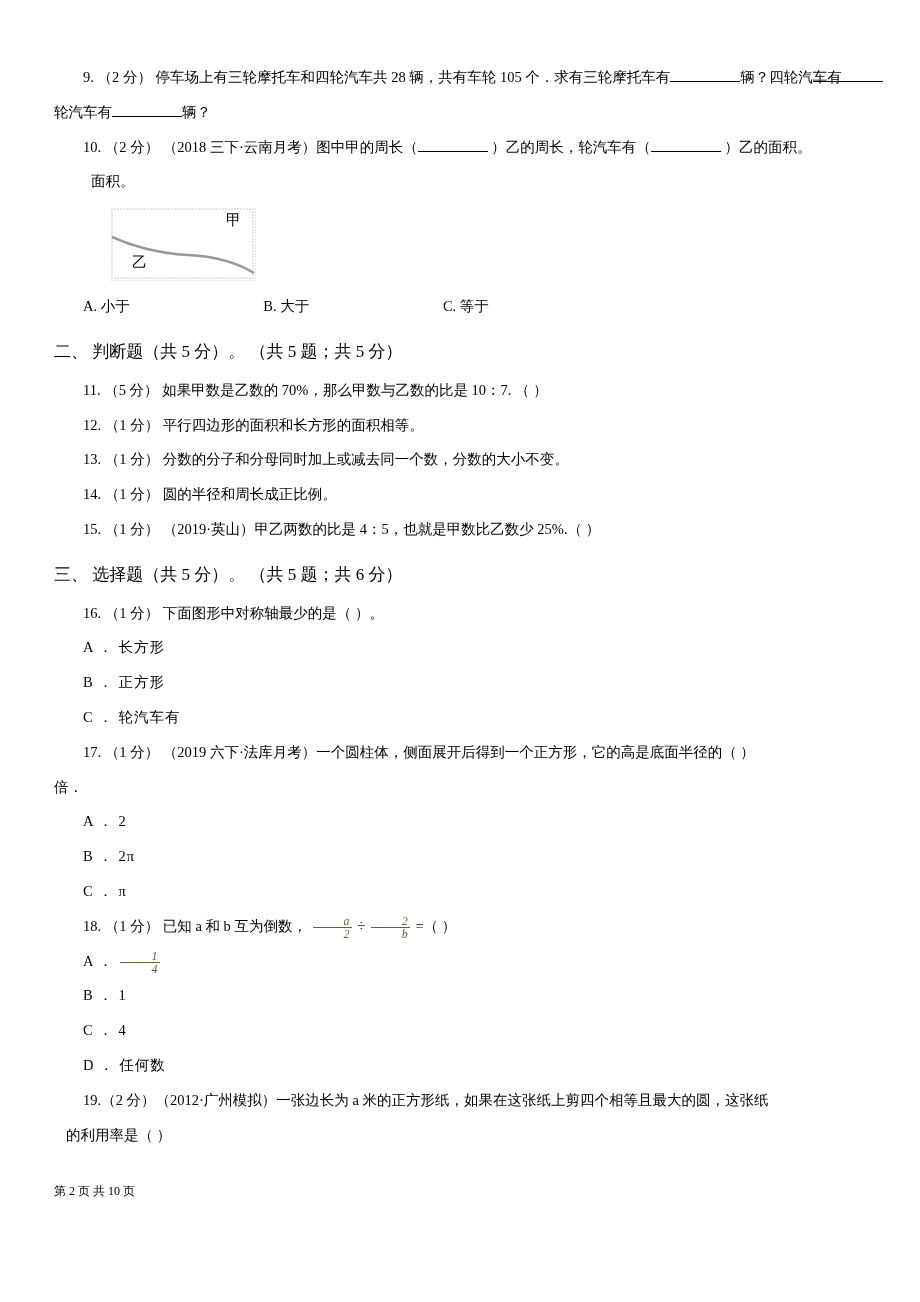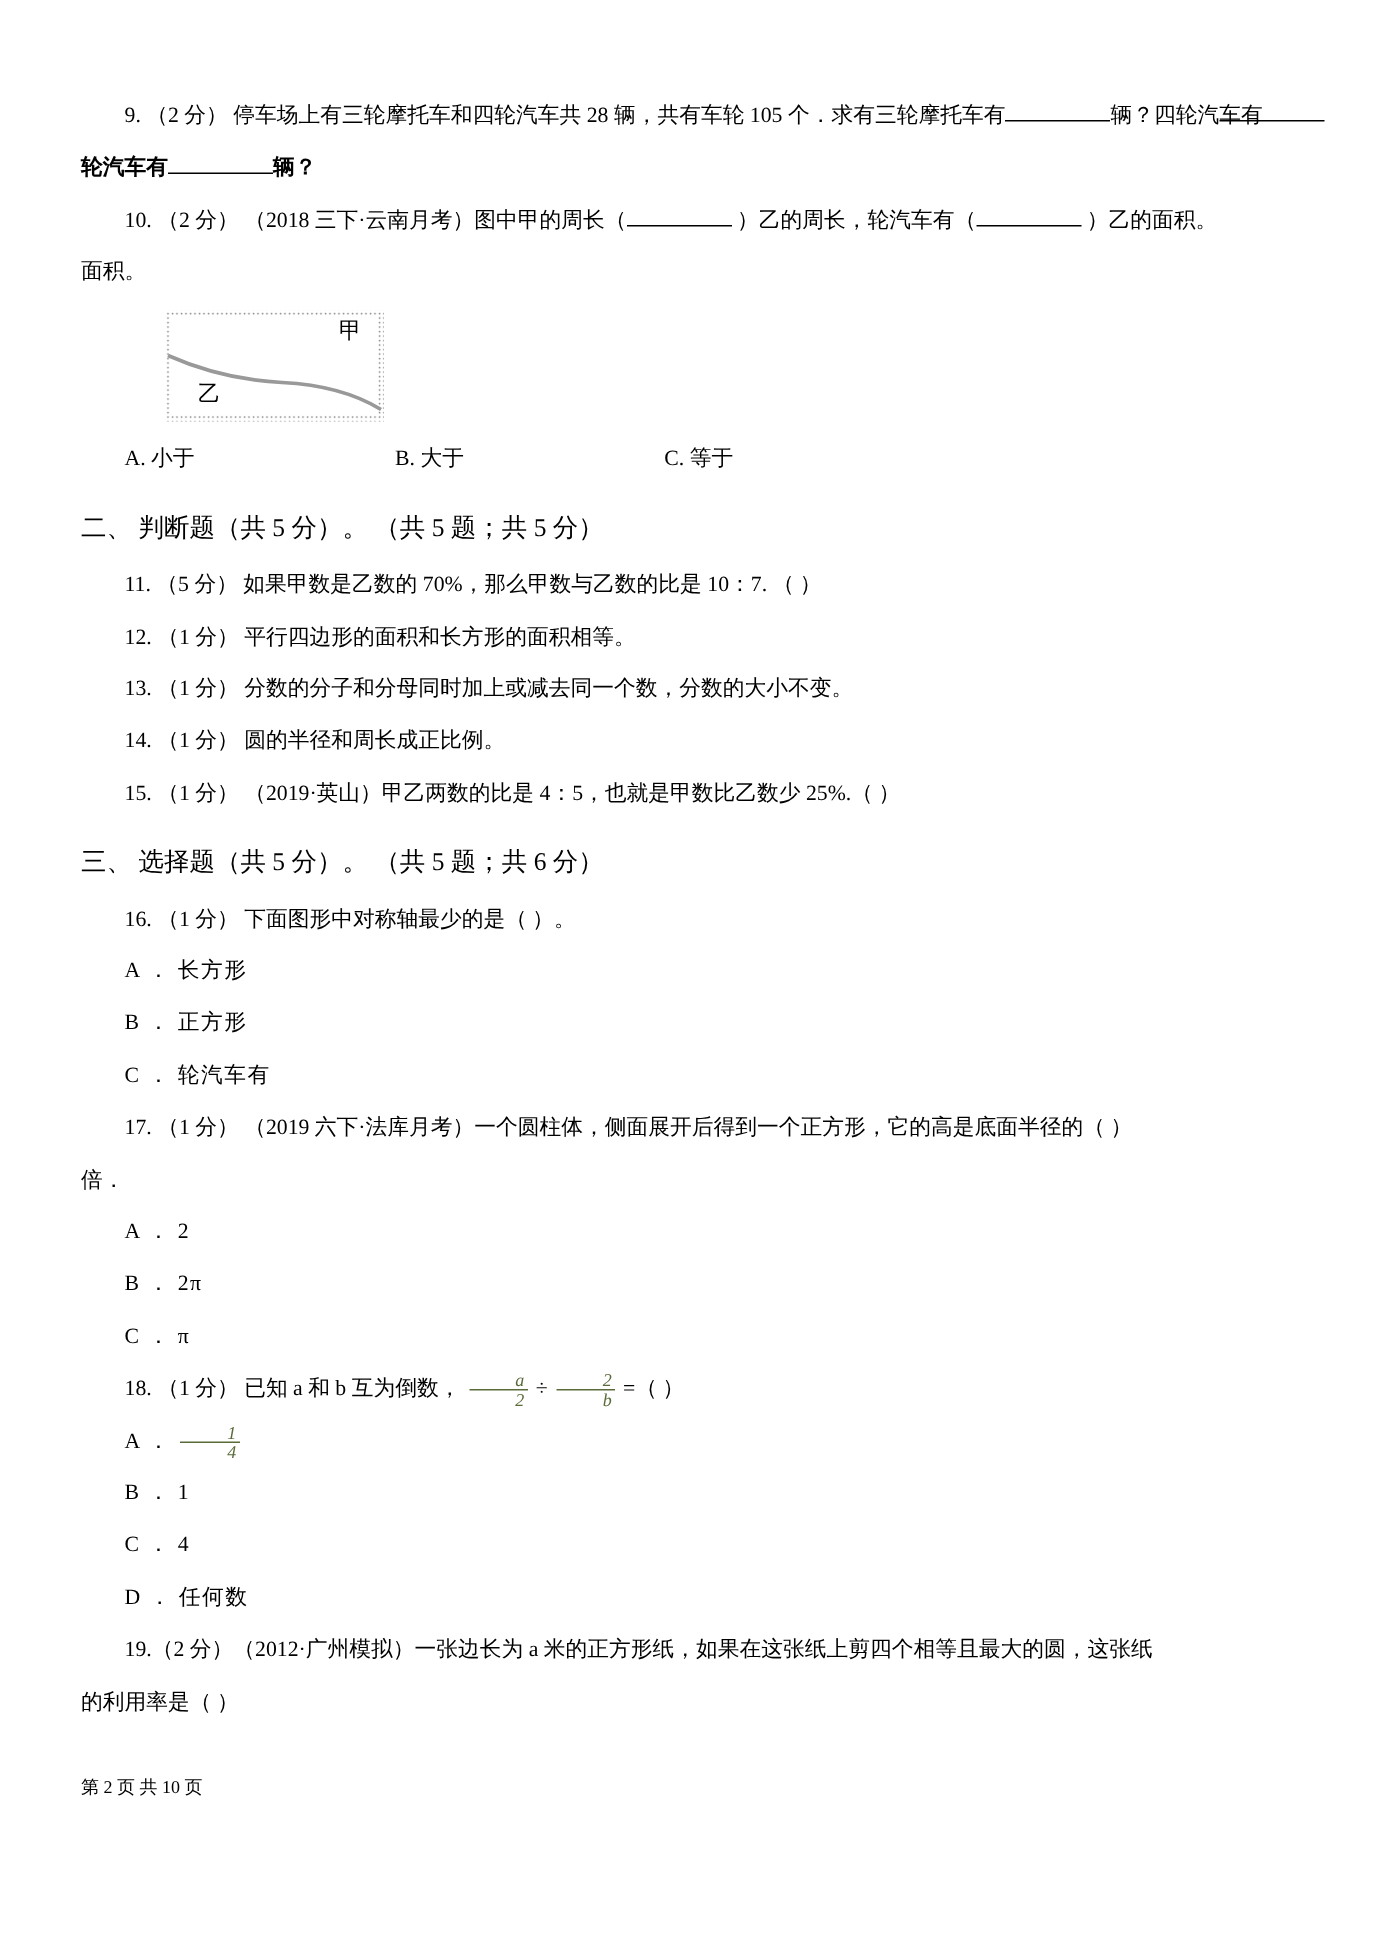--- a/index.html
+++ b/index.html
@@ -69,28 +69,28 @@
   .letter-sp { letter-spacing: 1px; }
 </style>
 </head>
 <body>
 
 <div class="page">
 
   <div class="q">
     <span>9. （2 分） 停车场上有三轮摩托车和四轮汽车共 28 辆，共有车轮 105 个．求有三轮摩托车有</span><span class="blank blank-med"></span><span>辆？四轮汽车有</span><span class="blank blank-med" style="margin-left:-2em;"></span><span style="margin-left:-2em;"></span>
   </div>
-  <div style="text-indent:0;font-weight:bold;">
+  <div style="text-indent:0;">
     <span>轮汽车有</span><span class="blank blank-med"></span><span>辆？</span>
   </div>
 
   <div class="q">
     <span>10. （2 分） （2018 三下·云南月考）图中甲的周长（</span><span class="blank blank-med"></span><span>  ）乙的周长，轮汽车有（</span><span class="blank blank-med"></span><span>  ）乙的面积。</span>
   </div>
-  <div style="text-indent:0;">面积。</div>
+  <div style="text-indent:0;margin-left:37px;">面积。</div>
 
   <div class="figure">
     <svg width="150" height="78">
       <defs>
         <pattern id="dots" width="3" height="3" patternUnits="userSpaceOnUse">
           <circle cx="1" cy="1" r="0.6" fill="#888"></circle>
         </pattern>
       </defs>
       <rect x="4" y="4" width="142" height="70" fill="none" stroke="url(#dots)" stroke-width="4"></rect>
       <path d="M 4 32 Q 40 48 80 50 T 146 68" fill="none" stroke="#999" stroke-width="2.5"></path>
@@ -138,16 +138,16 @@
   <div class="choice">
     <span>A ． </span><span class="frac"><span class="num">1</span><span class="den">4</span></span>
   </div>
   <div class="choice letter-sp">B ． 1</div>
   <div class="choice letter-sp">C ． 4</div>
   <div class="choice">D ． 任何数</div>
 
   <div class="q">
     <span>19.（2 分）（2012·广州模拟）一张边长为 a 米的正方形纸，如果在这张纸上剪四个相等且最大的圆，这张纸</span>
   </div>
-  <div style="text-indent:0;">的利用率是（     ）</div>
+  <div style="text-indent:0;margin-left:12px;">的利用率是（     ）</div>
 
   <div class="footer">第 2 页 共 10 页</div>
 </div>
 
 </body></html>

